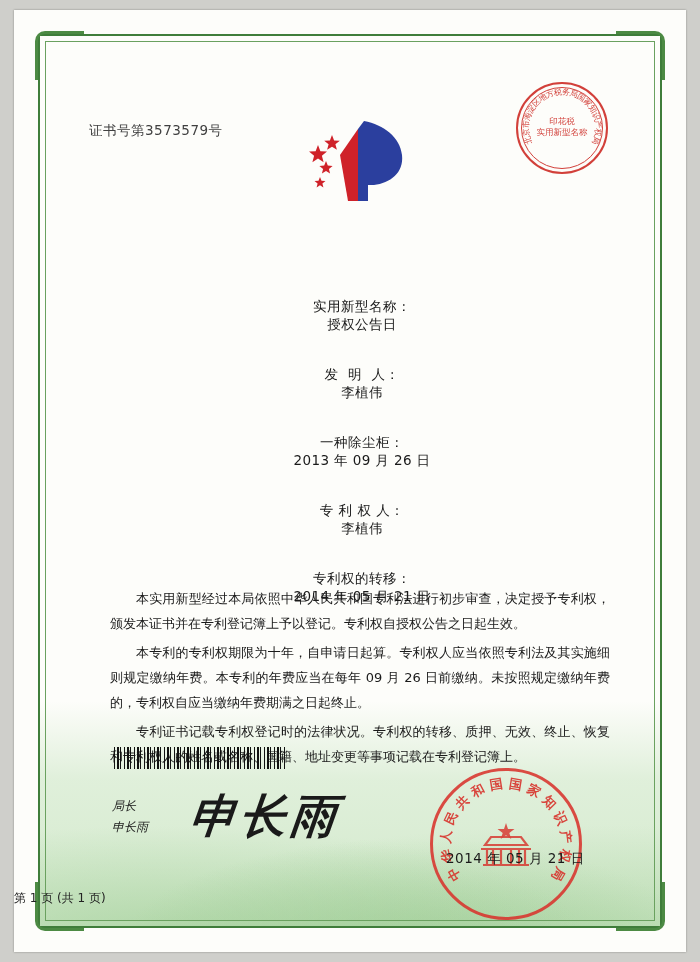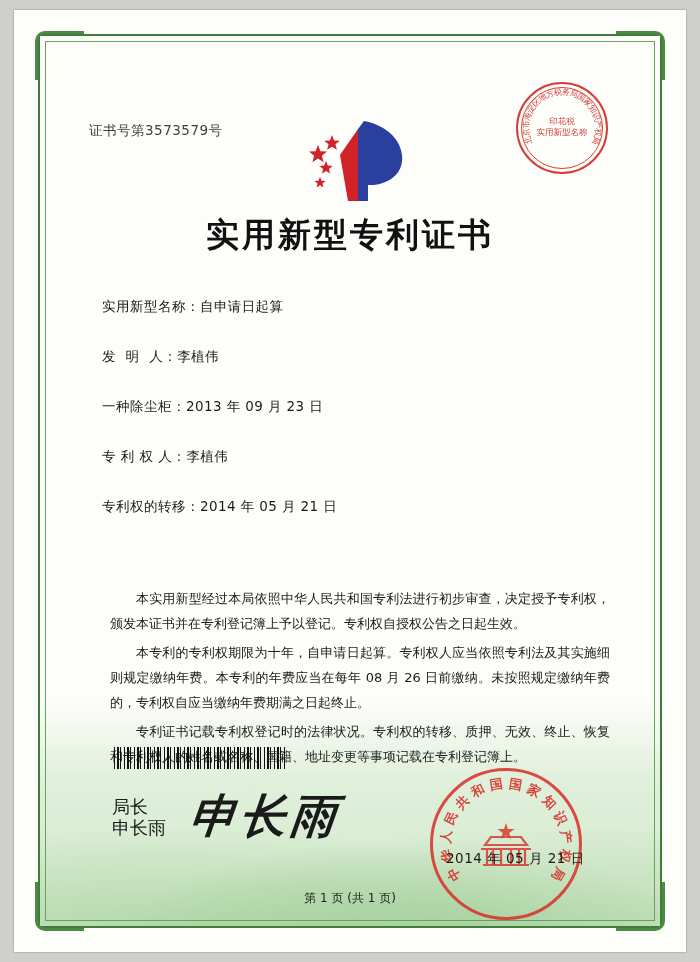--- a/index.html
+++ b/index.html
@@ -159,20 +159,21 @@
     top: 288px;
     width: 520px;
     font-size: 13.5px;
     color: #1a1a1a;
     font-family: "DejaVu Sans", sans-serif;
   }
   .field-row {
     display: flex;
     align-items: center;
     margin-bottom: 32px;
+    flex-direction: column;
   }
   .field-label {
     white-space: pre;
     letter-spacing: 0.5px;
   }
   .field-value {
     letter-spacing: 0.4px;
   }
 
   .paragraphs {
@@ -203,24 +204,25 @@
       #111 0px, #111 1px, transparent 1px, transparent 3px,
       #111 3px, #111 5px, transparent 5px, transparent 6px,
       #111 6px, #111 7px, transparent 7px, transparent 10px
     );
   }
 
   .signature-block {
     position: absolute;
     left: 98px;
     top: 786px;
-    font-size: 18px;
+    font-size: 12px;
     line-height: 21px;
     color: #1a1a1a;
     font-family: "DejaVu Sans", sans-serif;
+    font-style: italic;
   }
   .handwriting {
     position: absolute;
     left: 176px;
     top: 776px;
     font-size: 46px;
     color: #1a1a1a;
     font-family: "DejaVu Serif", serif;
     font-style: italic;
     font-weight: bold;
@@ -272,21 +274,21 @@
     font-size: 13.5px;
     color: #1a1a1a;
     font-family: "DejaVu Sans", sans-serif;
     letter-spacing: 0.5px;
   }
 
   .page-footer {
     position: absolute;
     left: 0; right: 0;
     top: 880px;
-    text-align: center;
+    text-align: left;
     font-size: 12px;
     color: #222;
     font-family: "DejaVu Sans", sans-serif;
   }
 </style>
 </head>
 <body>
 
 <div class="page">
 
@@ -338,48 +340,47 @@
           <span class="cchar" style="transform: translate(35.8104px, -3.6895px) rotate(444.118deg) translate(-50%, -50%);">产</span>
           <span class="cchar" style="transform: translate(35.7271px, 4.42398px) rotate(457.059deg) translate(-50%, -50%);">权</span>
           <span class="cchar" style="transform: translate(33.8289px, 12.3127px) rotate(470deg) translate(-50%, -50%);">局</span>
         </div>
       <div class="center-lines">
         <div>印花税</div>
         <div>实用新型名称</div>
       </div>
     </div>
 
-    <div class="title">实用新型专利证书</div>
 
     <div class="fields" id="fields-list">
         <div class="field-row">
           <span class="field-label">实用新型名称：</span>
-          <span class="field-value">自申请日起算</span>
+          <span class="field-value">授权公告日</span>
         </div>
         <div class="field-row">
           <span class="field-label">发  明  人：</span>
           <span class="field-value">李植伟</span>
         </div>
         <div class="field-row">
           <span class="field-label">一种除尘柜：</span>
-          <span class="field-value">2013 年 09 月 23 日</span>
+          <span class="field-value">2013 年 09 月 26 日</span>
         </div>
         <div class="field-row">
           <span class="field-label">专 利 权 人：</span>
           <span class="field-value">李植伟</span>
         </div>
         <div class="field-row">
           <span class="field-label">专利权的转移：</span>
           <span class="field-value">2014 年 05 月 21 日</span>
         </div>
       </div>
 
     <div class="paragraphs" id="paragraphs">
         <p>本实用新型经过本局依照中华人民共和国专利法进行初步审查，决定授予专利权，颁发本证书并在专利登记簿上予以登记。专利权自授权公告之日起生效。</p>
-        <p>本专利的专利权期限为十年，自申请日起算。专利权人应当依照专利法及其实施细则规定缴纳年费。本专利的年费应当在每年 08 月 26 日前缴纳。未按照规定缴纳年费的，专利权自应当缴纳年费期满之日起终止。</p>
+        <p>本专利的专利权期限为十年，自申请日起算。专利权人应当依照专利法及其实施细则规定缴纳年费。本专利的年费应当在每年 09 月 26 日前缴纳。未按照规定缴纳年费的，专利权自应当缴纳年费期满之日起终止。</p>
         <p>专利证书记载专利权登记时的法律状况。专利权的转移、质押、无效、终止、恢复和专利权人的姓名或名称、国籍、地址变更等事项记载在专利登记簿上。</p>
       </div>
 
     <div class="barcode"></div>
 
     <div class="signature-block">
       <div>局长</div>
       <div>申长雨</div>
     </div>
 

